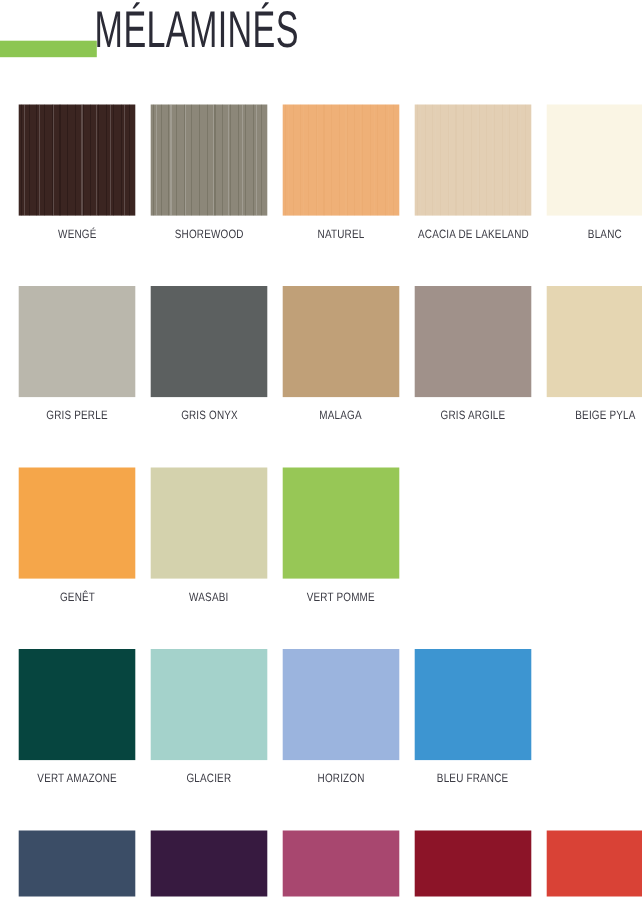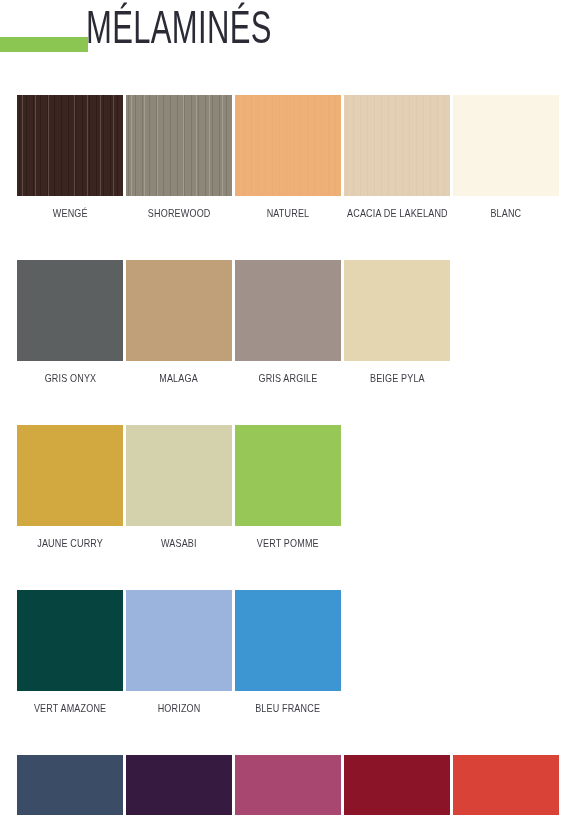--- a/index.html
+++ b/index.html
@@ -47,21 +47,21 @@
 
   
   .palette {
     position: absolute;
     left: 17px;
     top: 95px;
     width: 550px;
   }
   .swatch-row {
     display: flex;
-    gap: 3px;
+    gap: 14px;
     margin-bottom: 41px;
   }
   .swatch-cell {
     width: 106px;
     display: flex;
     flex-direction: column;
     align-items: center;
   }
   .swatch-chip {
     width: 106px;
@@ -120,56 +120,64 @@
         </div>
         <div class="swatch-label">ACACIA DE LAKELAND</div>
       </div>
       <div class="swatch-cell">
         <div class="swatch-chip" style="background: rgb(250, 245, 228);"></div>
         <div class="swatch-label">BLANC</div>
       </div>
     </div>
     <div class="swatch-row">
       <div class="swatch-cell">
+        <div class="swatch-chip" style="background: rgb(186, 183, 172);"></div>
+        <div class="swatch-label">GRIS PERLE</div>
+      </div>
+      <div class="swatch-cell">
         <div class="swatch-chip" style="background: rgb(92, 96, 96);"></div>
         <div class="swatch-label">GRIS  ONYX</div>
       </div>
       <div class="swatch-cell">
         <div class="swatch-chip" style="background: rgb(192, 160, 120);"></div>
         <div class="swatch-label">MALAGA</div>
       </div>
       <div class="swatch-cell">
         <div class="swatch-chip" style="background: rgb(160, 145, 138);"></div>
         <div class="swatch-label">GRIS ARGILE</div>
       </div>
       <div class="swatch-cell">
         <div class="swatch-chip" style="background: rgb(229, 214, 178);"></div>
         <div class="swatch-label">BEIGE PYLA</div>
       </div>
     </div>
     <div class="swatch-row">
       <div class="swatch-cell">
-        <div class="swatch-chip" style="background: rgb(210, 168, 65);"></div>
-        <div class="swatch-label">JAUNE CURRY</div>
+        <div class="swatch-chip" style="background: rgb(245, 166, 74);"></div>
+        <div class="swatch-label">GENÊT</div>
       </div>
       <div class="swatch-cell">
         <div class="swatch-chip" style="background: rgb(212, 210, 173);"></div>
         <div class="swatch-label">WASABI</div>
       </div>
       <div class="swatch-cell">
         <div class="swatch-chip" style="background: rgb(151, 199, 86);"></div>
         <div class="swatch-label">VERT POMME</div>
       </div>
     </div>
     <div class="swatch-row">
       <div class="swatch-cell">
         <div class="swatch-chip" style="background: rgb(6, 69, 63);"></div>
         <div class="swatch-label">VERT AMAZONE</div>
       </div>
       <div class="swatch-cell">
+        <div class="swatch-chip" style="background: rgb(164, 210, 203);"></div>
+        <div class="swatch-label">GLACIER</div>
+      </div>
+      <div class="swatch-cell">
         <div class="swatch-chip" style="background: rgb(155, 180, 222);"></div>
         <div class="swatch-label">HORIZON</div>
       </div>
       <div class="swatch-cell">
         <div class="swatch-chip" style="background: rgb(61, 149, 209);"></div>
         <div class="swatch-label">BLEU FRANCE</div>
       </div>
     </div>
     <div class="swatch-row">
       <div class="swatch-cell">

